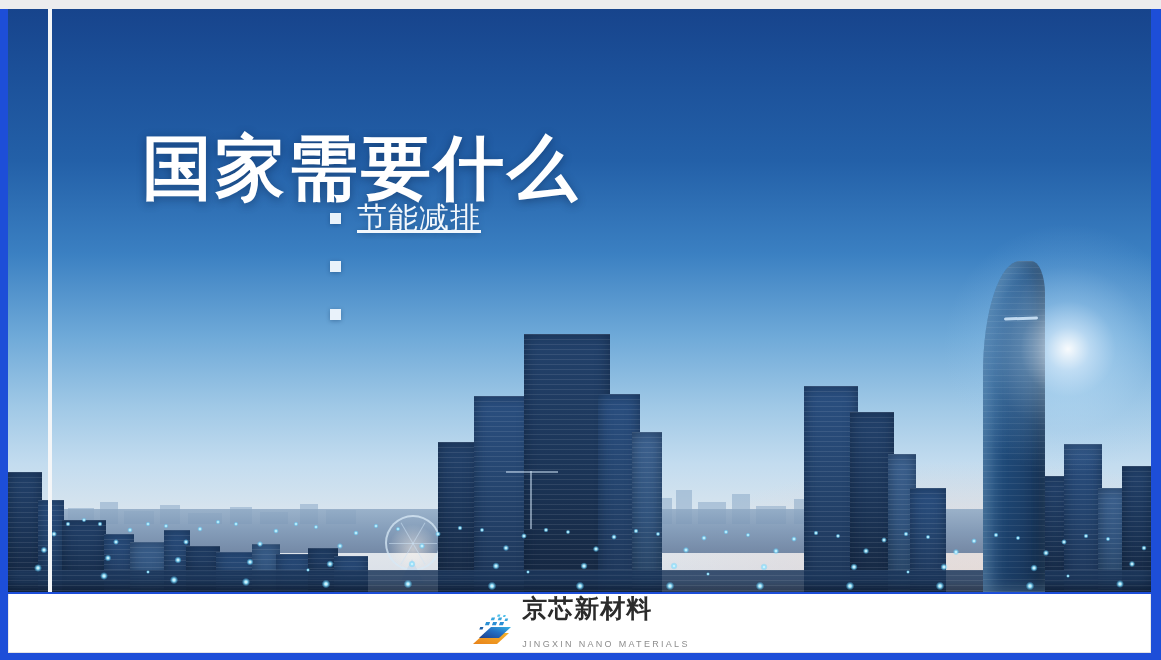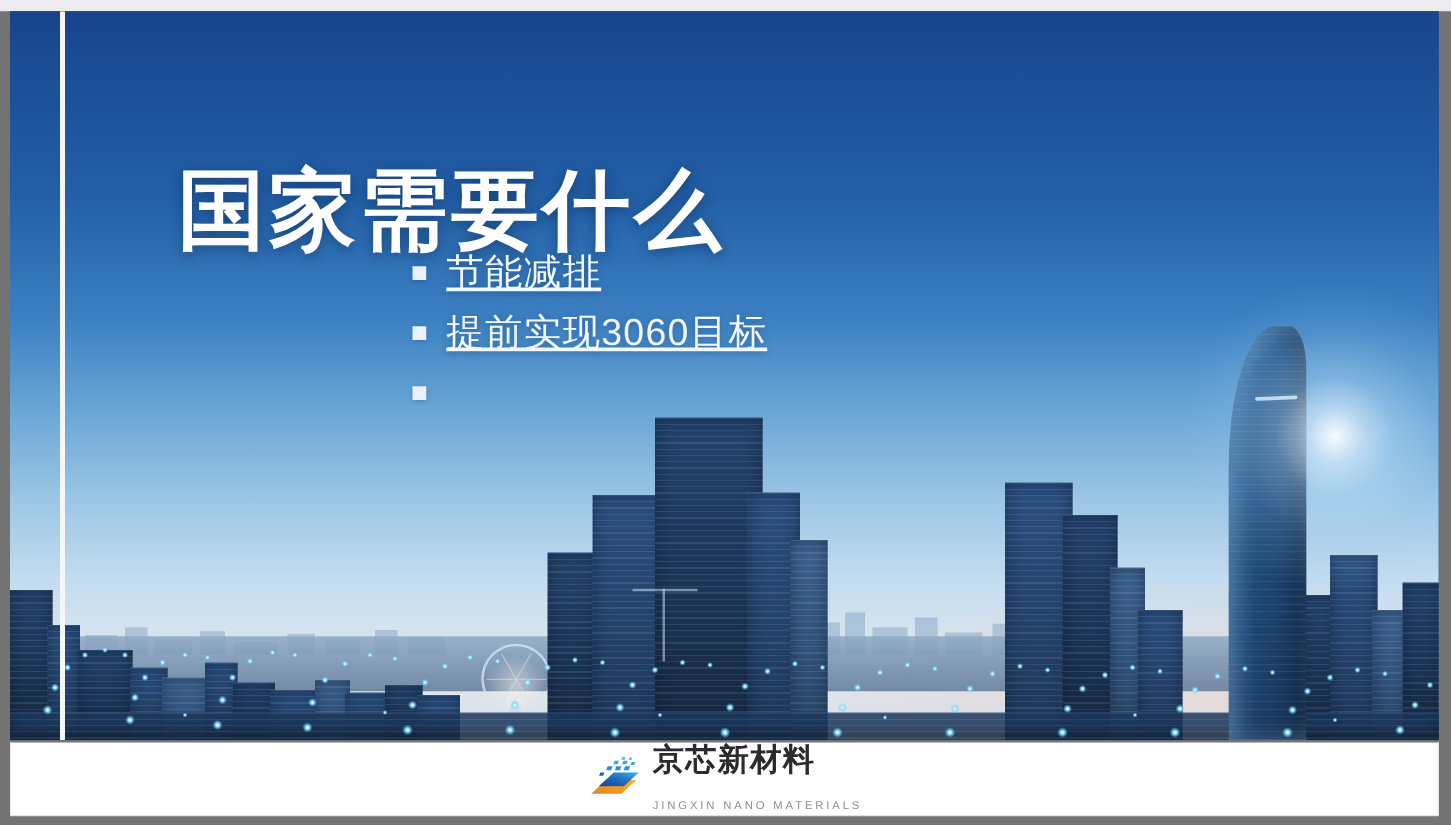--- a/index.html
+++ b/index.html
@@ -12,21 +12,21 @@
     width: 1161px;
     height: 660px;
     overflow: hidden;
     font-family: "Liberation Sans", "DejaVu Sans", sans-serif;
   }
 
   #slide {
     position: relative;
     width: 1161px;
     height: 660px;
-    background: #737373;
+    background: #1d4ed8;
     overflow: hidden;
   }
 
   
   .top-band {
     position: absolute;
     left: 0; top: 0;
     width: 1161px; height: 9px;
     background: #ececee;
   }
@@ -241,21 +241,21 @@
     position: absolute;
     left: 8px;
     top: 594px;
     width: 1143px;
     height: 58px;
     background: #ffffff;
     display: flex;
     align-items: center;
     justify-content: center;
   }
-  .logo { display: flex; align-items: center; gap: 9px; }
+  .logo { display: flex; align-items: flex-end; gap: 9px; }
 
   .logo-mark { position: relative; width: 44px; height: 36px; flex: 0 0 auto; }
   .logo-text { display: flex; flex-direction: column; justify-content: center; }
   .logo-cn {
     font-size: 25px;
     font-weight: 700;
     color: #2b2b2b;
     letter-spacing: 1px;
     line-height: 1.02;
   }
@@ -491,21 +491,20 @@
 
   <h1 class="title">国家需要什么</h1>
 
   <ul class="bullets">
     <li>
       <span class="marker"></span>
       <span>节能减排</span>
     </li>
     <li>
       <span class="marker"></span>
-      <span>提前实现3060目标</span>
     </li>
     <li>
       <span class="marker"></span>
     </li>
   </ul>
 
   <div class="footer">
     <div class="logo">
 
       <div class="logo-mark">

